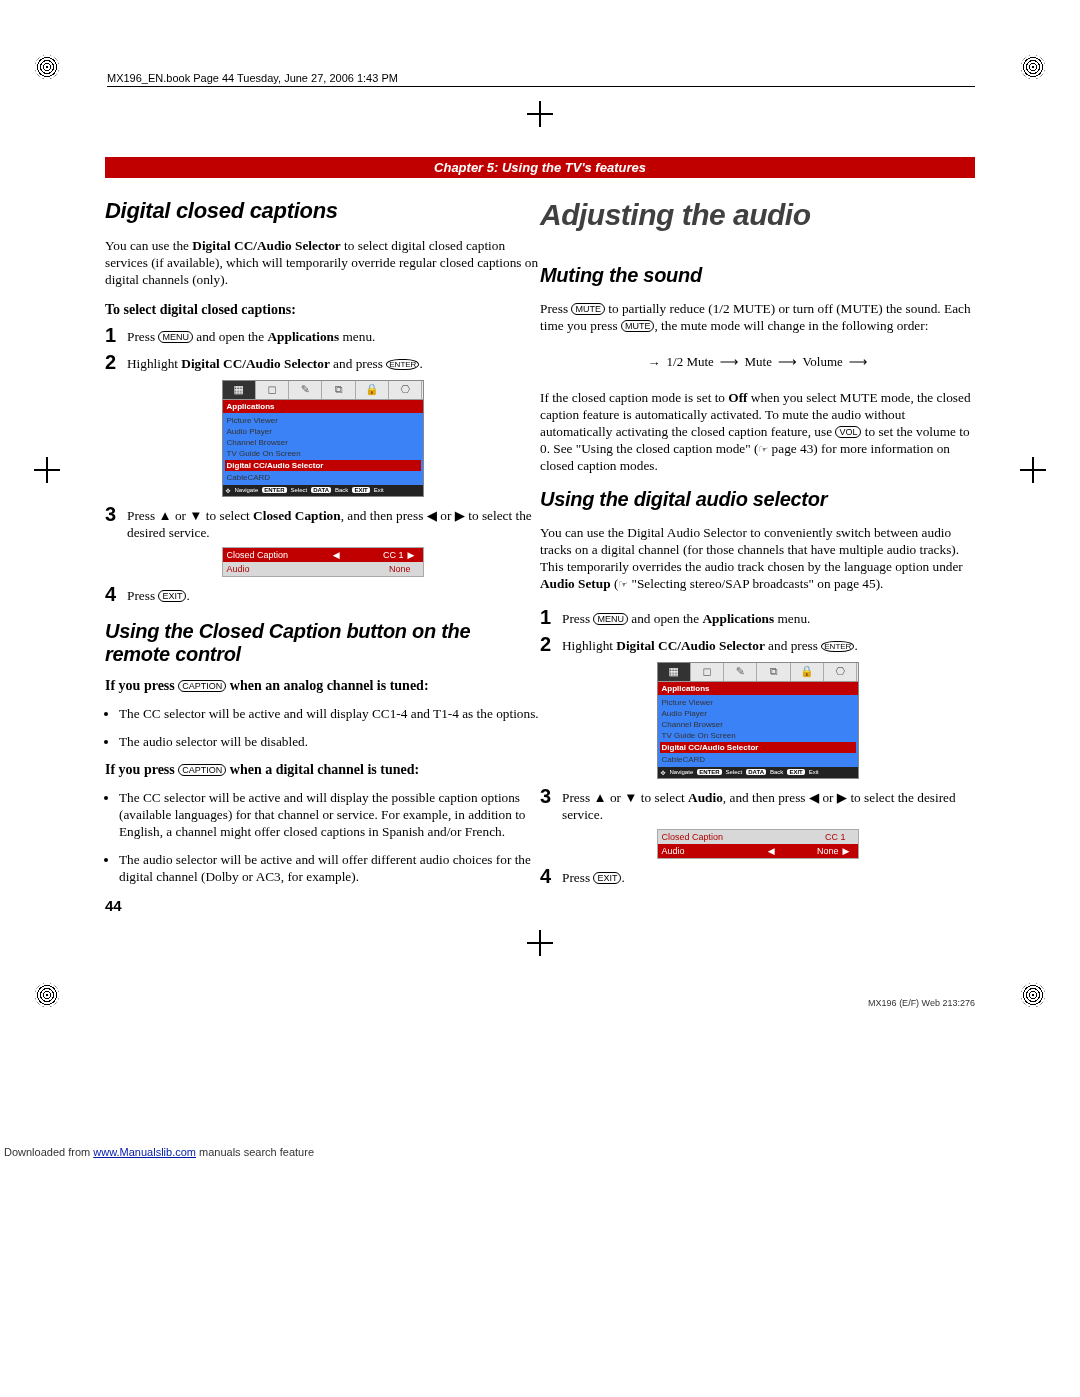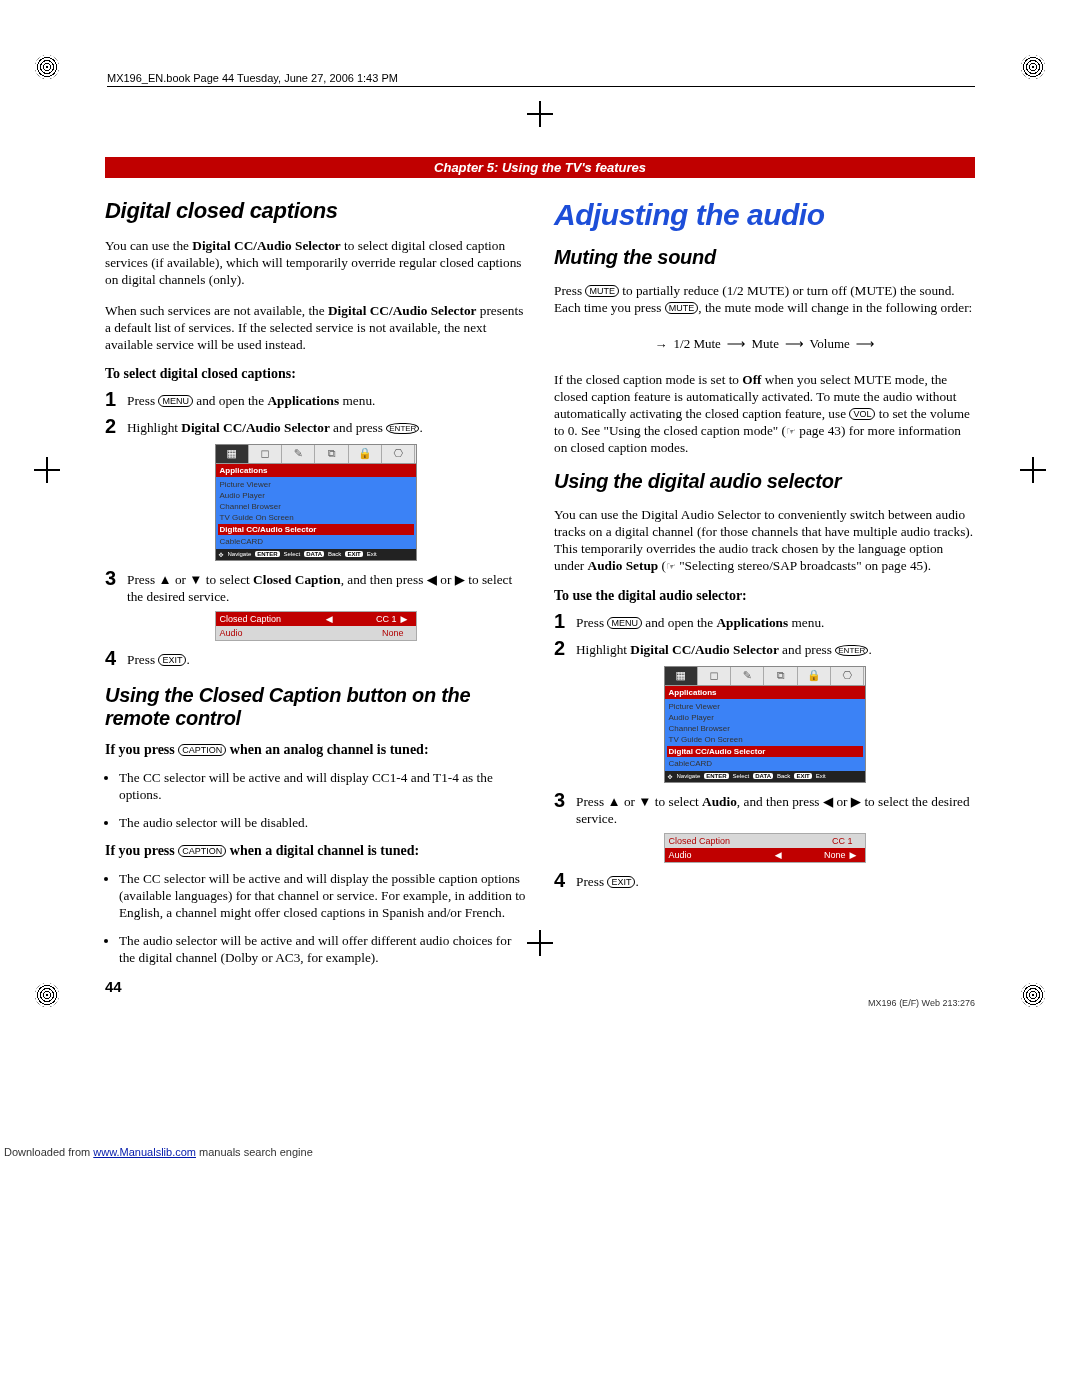--- a/index.html
+++ b/index.html
@@ -15,24 +15,24 @@
   .reg::before{left:8px;top:-4px;width:2px;height:26px}
   .reg::after{top:8px;left:-4px;height:2px;width:26px}
   .reg-t{top:105px;left:50%;margin-left:-9px}
   .reg-b{bottom:210px;left:50%;margin-left:-9px}
   .reg-l{top:50%;left:38px;margin-top:-120px}
   .reg-r{top:50%;right:38px;margin-top:-120px}
   .sheet{position:absolute;left:105px;right:105px;top:60px;bottom:150px;box-sizing:border-box}
   .book-header{font:11px Arial,Helvetica,sans-serif;color:#000;margin:12px 0 0 2px}
   .book-header .line{border-top:1px solid #000;margin-top:2px;width:100%}
   .chapter-bar{background:#c00000;color:#fff;text-align:center;font:italic bold 13px Arial,Helvetica,sans-serif;padding:3px 16px;margin:70px 0 20px 0}
-  .cols{display:flex;gap:28px}
+  .cols{display:flex;}
   .col{flex:1;min-width:0;font-size:13.3px;line-height:1.28}
   h2.sec{font:italic bold 22px Arial,Helvetica,sans-serif;margin:0 0 6px 0;letter-spacing:-0.3px}
-  h2.bigsec{font:italic bold 30px Arial,Helvetica,sans-serif;color:#1d4ed8;margin:0 0 14px 0;letter-spacing:-0.5px}
+  h2.bigsec{font:italic bold 30px Arial,Helvetica,sans-serif;color:#404040;margin:0 0 32px 0;letter-spacing:-0.5px}
   h3.sub{font:italic bold 20px Arial,Helvetica,sans-serif;margin:14px 0 6px 0;letter-spacing:-0.3px}
   .bold{font-weight:bold}
   .tosel{font:bold 14px "Times New Roman",serif;margin:12px 0 6px 0}
   ol.steps{list-style:none;padding:0;margin:0}
   ol.steps>li{display:flex;align-items:flex-start;margin:4px 0}
   ol.steps .num{font:bold 20px Arial,Helvetica,sans-serif;width:22px;flex:none}
   ol.steps .txt{flex:1;padding-top:4px}
   .kbd{display:inline-block;border:1px solid #000;border-radius:7px;font:9px Arial,Helvetica,sans-serif;padding:0 3px;vertical-align:1px;background:#fff}
   .kbd-oval{border-radius:50%/60%;padding:0 2px;font-size:8px}
   .tri{font-family:Arial,Helvetica,sans-serif}
@@ -87,23 +87,20 @@
 
     <div class="cols">
 
       <div class="col">
 
         <h2 class="sec">Digital closed captions</h2>
 
         <p>
           <span>You can use the </span><span class="bold">Digital CC/Audio Selector</span><span> to select digital closed caption services (if available), which will temporarily override regular closed captions on digital channels (only).</span>
         </p>
-        <p>
-          <span>When such services are not available, the </span><span class="bold">Digital CC/Audio Selector</span><span> presents a default list of services. If the selected service is not available, the next available service will be used instead.</span>
-        </p>
 
         <div class="tosel">To select digital closed captions:</div>
 
         <ol class="steps">
           <li>
             <span class="num">1</span>
             <span class="txt">
               <span>Press </span><span class="kbd">MENU</span><span> and open the </span><span class="bold">Applications</span><span> menu.</span>
             </span>
           </li>
@@ -224,21 +221,20 @@
         <p>
           <span>If the closed caption mode is set to </span><span class="bold">Off</span><span> when you select MUTE mode, the closed caption feature is automatically activated. To mute the audio without automatically activating the closed caption feature, use </span><span class="kbd">VOL</span><span> to set the volume to 0. See "Using the closed caption mode" (</span><span class="hand">☞</span><span> page 43) for more information on closed caption modes.</span>
         </p>
 
         <h3 class="sub">Using the digital audio selector</h3>
 
         <p>
           <span>You can use the Digital Audio Selector to conveniently switch between audio tracks on a digital channel (for those channels that have multiple audio tracks). This temporarily overrides the audio track chosen by the language option under </span><span class="bold">Audio Setup</span><span> (</span><span class="hand">☞</span><span> "Selecting stereo/SAP broadcasts" on page 45).</span>
         </p>
 
-        <div class="tosel">To use the digital audio selector:</div>
 
         <ol class="steps">
           <li>
             <span class="num">1</span>
             <span class="txt">
               <span>Press </span><span class="kbd">MENU</span><span> and open the </span><span class="bold">Applications</span><span> menu.</span>
             </span>
           </li>
           <li>
             <span class="num">2</span>
@@ -311,16 +307,16 @@
           </li>
         </ol>
 
       </div>
     </div>
 
     <div class="footer-right">MX196 (E/F) Web 213:276</div>
   </div>
 
   <div class="dl-line">
-    <span>Downloaded from </span><a href="#">www.Manualslib.com</a><span> manuals search engine</span>
+    <span>Downloaded from </span><a href="#">www.Manualslib.com</a><span> manuals search feature</span>
   </div>
 
 </div>
 
 </body></html>

